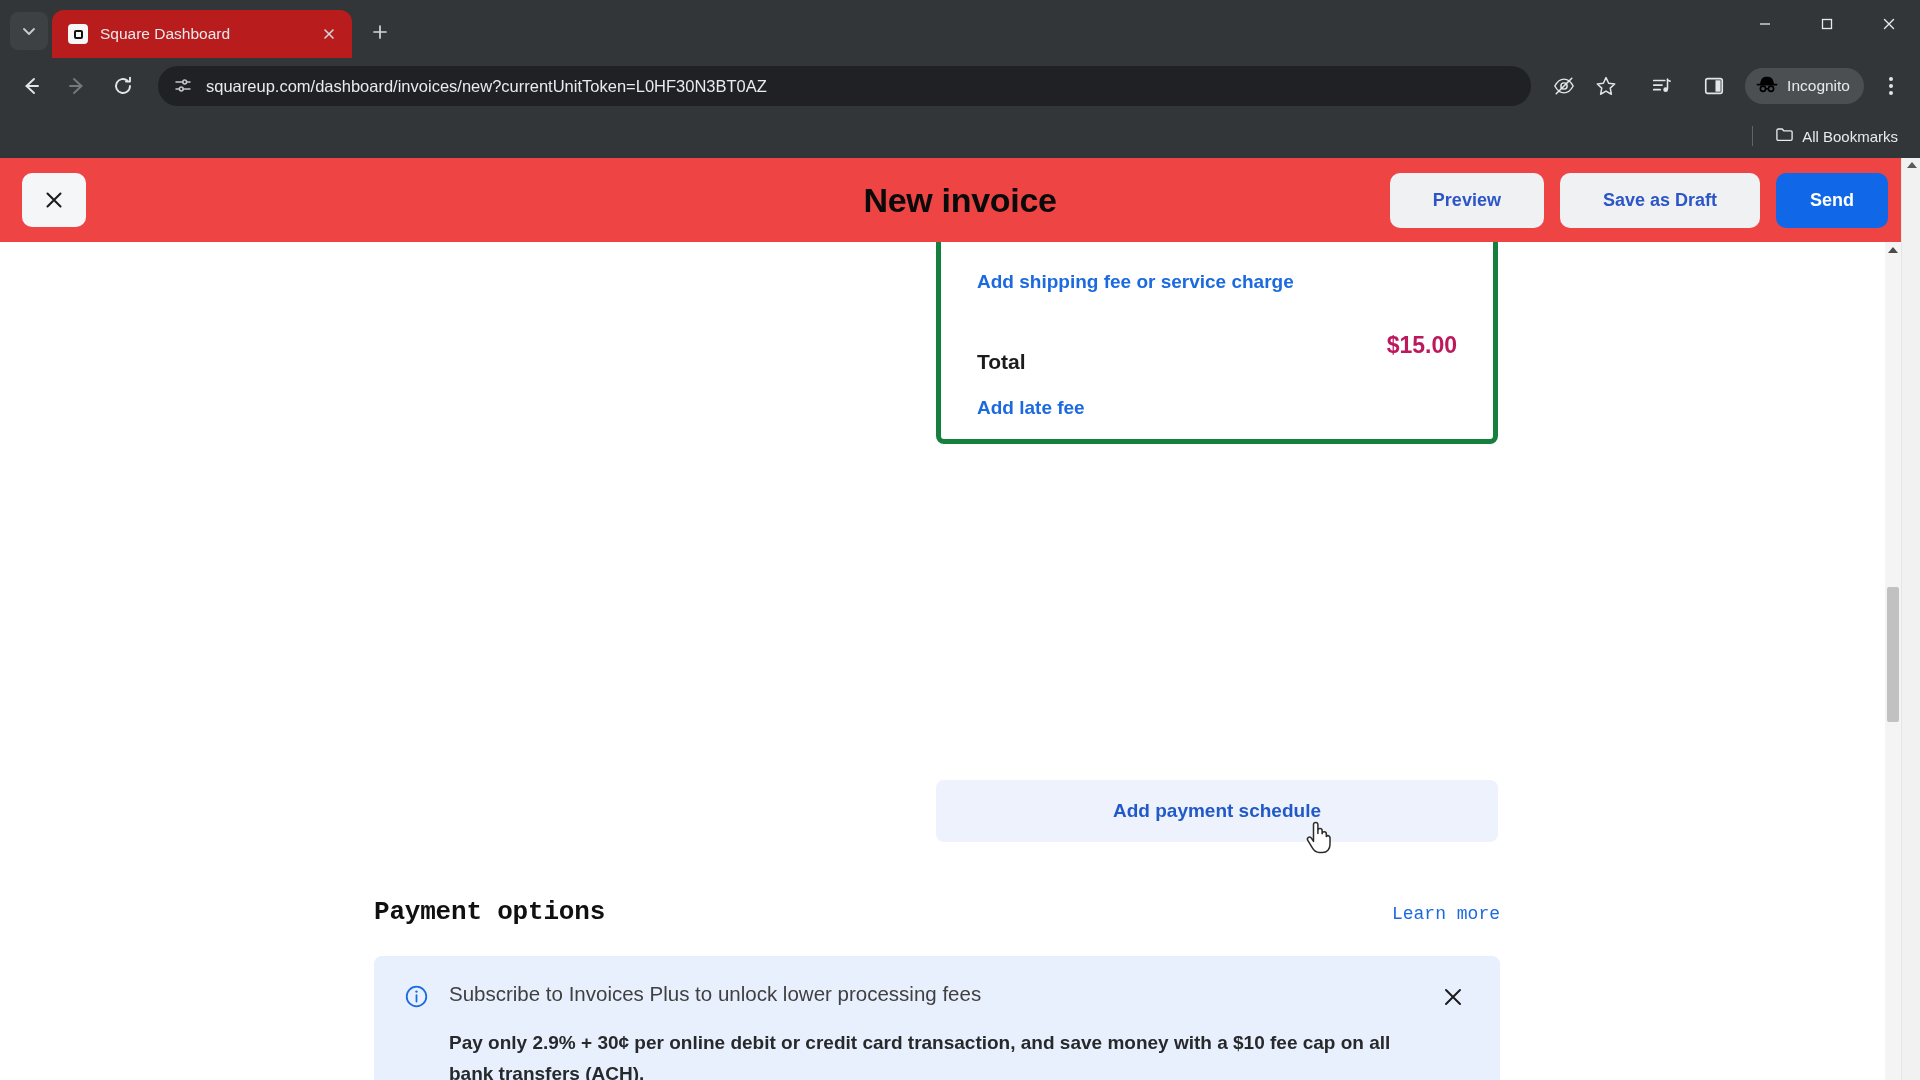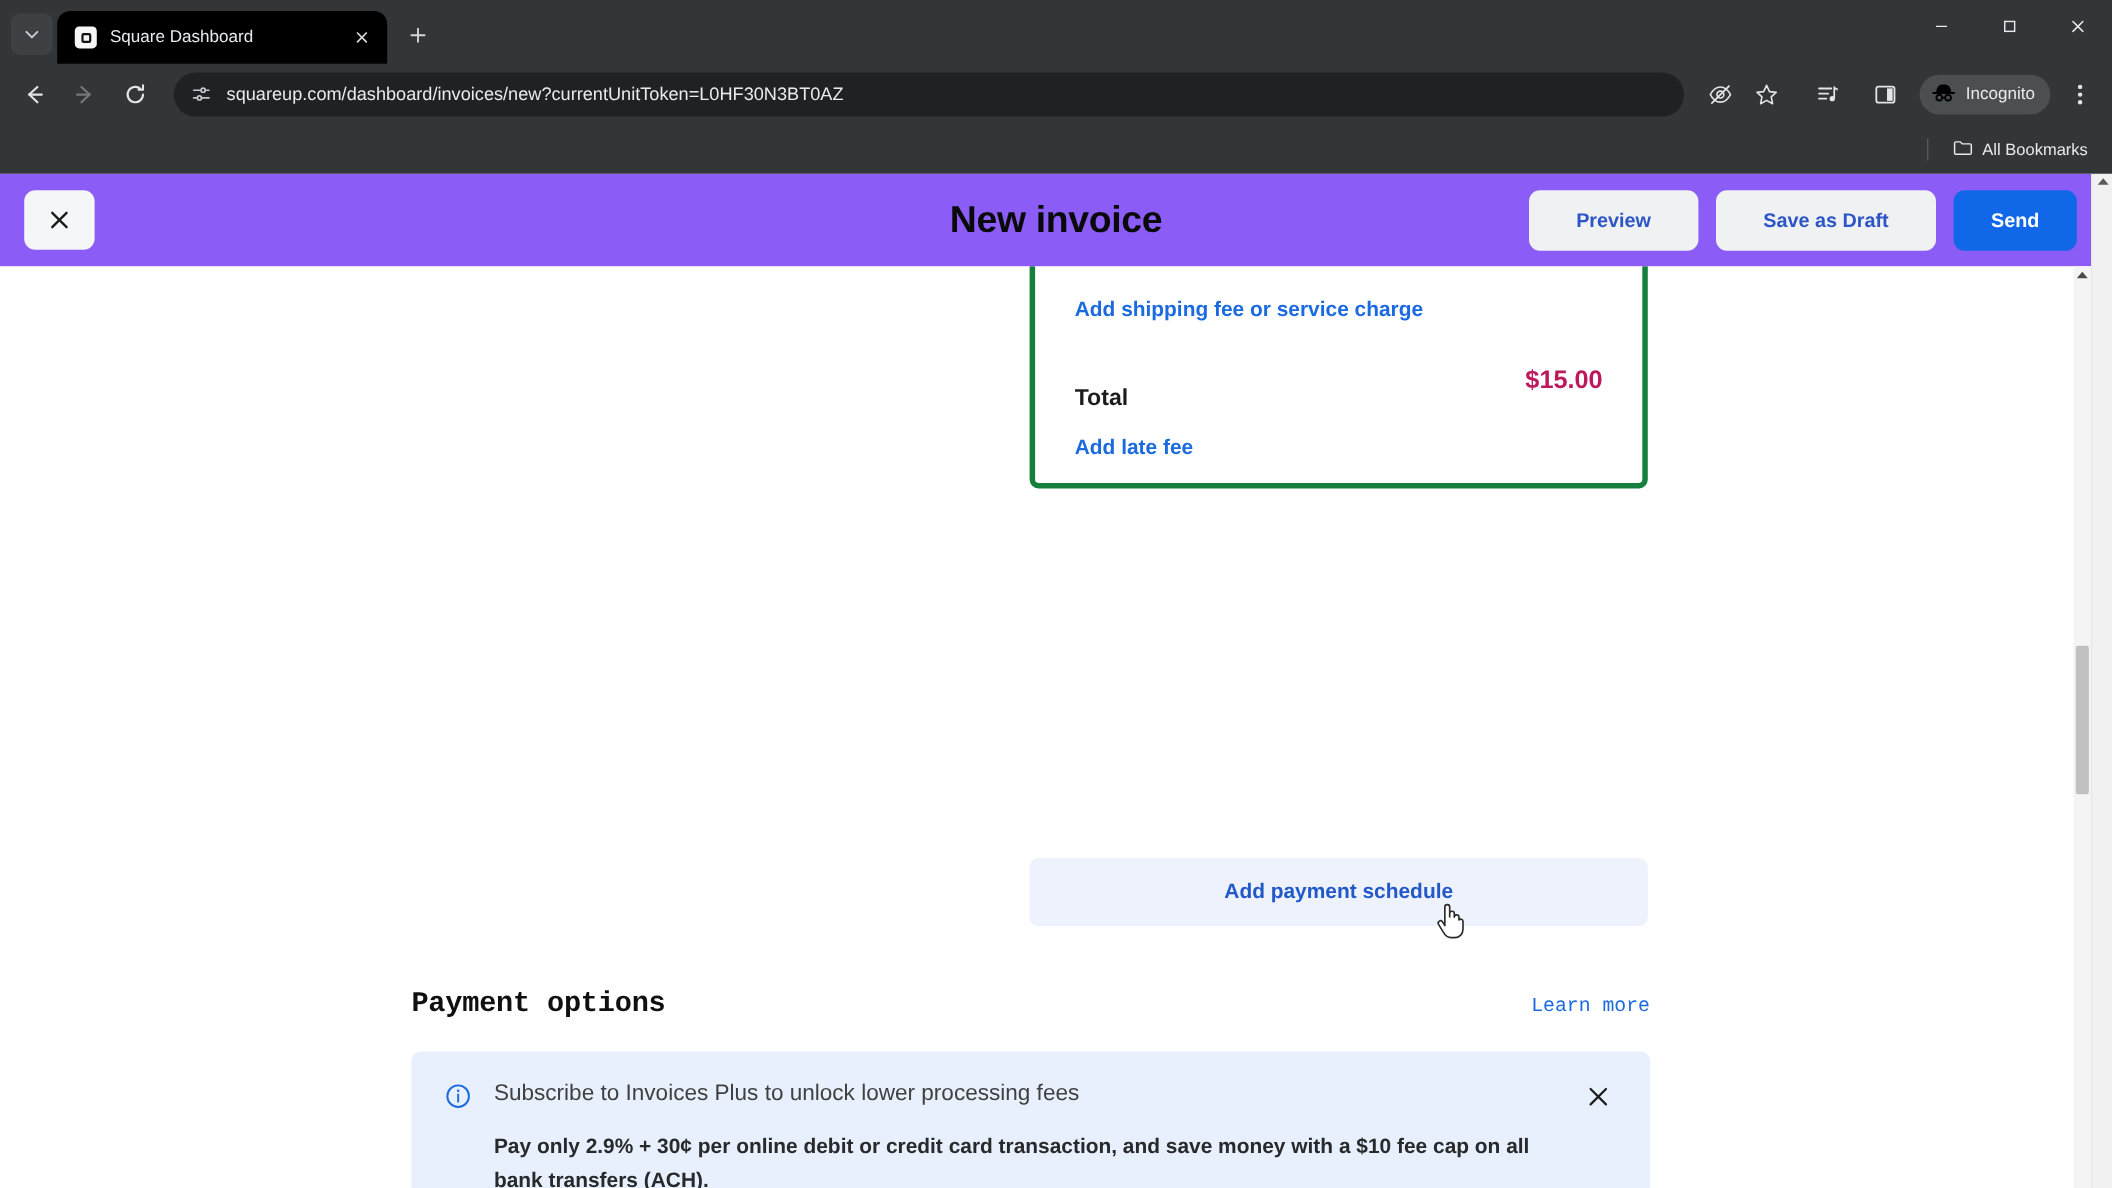--- a/index.html
+++ b/index.html
@@ -31,21 +31,21 @@
     margin: 0 4px 8px 6px;
     border-radius: 8px;
     background: #3d4144;
     display: flex; align-items: center; justify-content: center;
     color: #c8ccd0;
   }
   .tab {
     height: 48px;
     min-width: 300px;
     max-width: 340px;
-    background: #000000;
+    background: #b91c1c;
     border-radius: 12px 12px 0 0;
     display: flex;
     align-items: center;
     padding: 0 10px 0 16px;
     gap: 12px;
     position: relative;
   }
   .tab-favicon {
     width: 20px; height: 20px;
     background: #f7f7f7;
@@ -220,21 +220,21 @@
     position: absolute; top: 4px; left: 5px;
     width: 0; height: 0;
     border-left: 5px solid transparent;
     border-right: 5px solid transparent;
     border-bottom: 6px solid #5a5a5a;
   }
 
   
   .app-header {
     height: 84px;
-    background: #8b5cf6;
+    background: #ef4444;
     display: flex;
     align-items: center;
     padding: 0 32px 0 22px;
     position: relative;
     flex: 0 0 auto;
     z-index: 20;
   }
   .close-btn {
     width: 64px; height: 54px;
     background: #f5f6f7;

